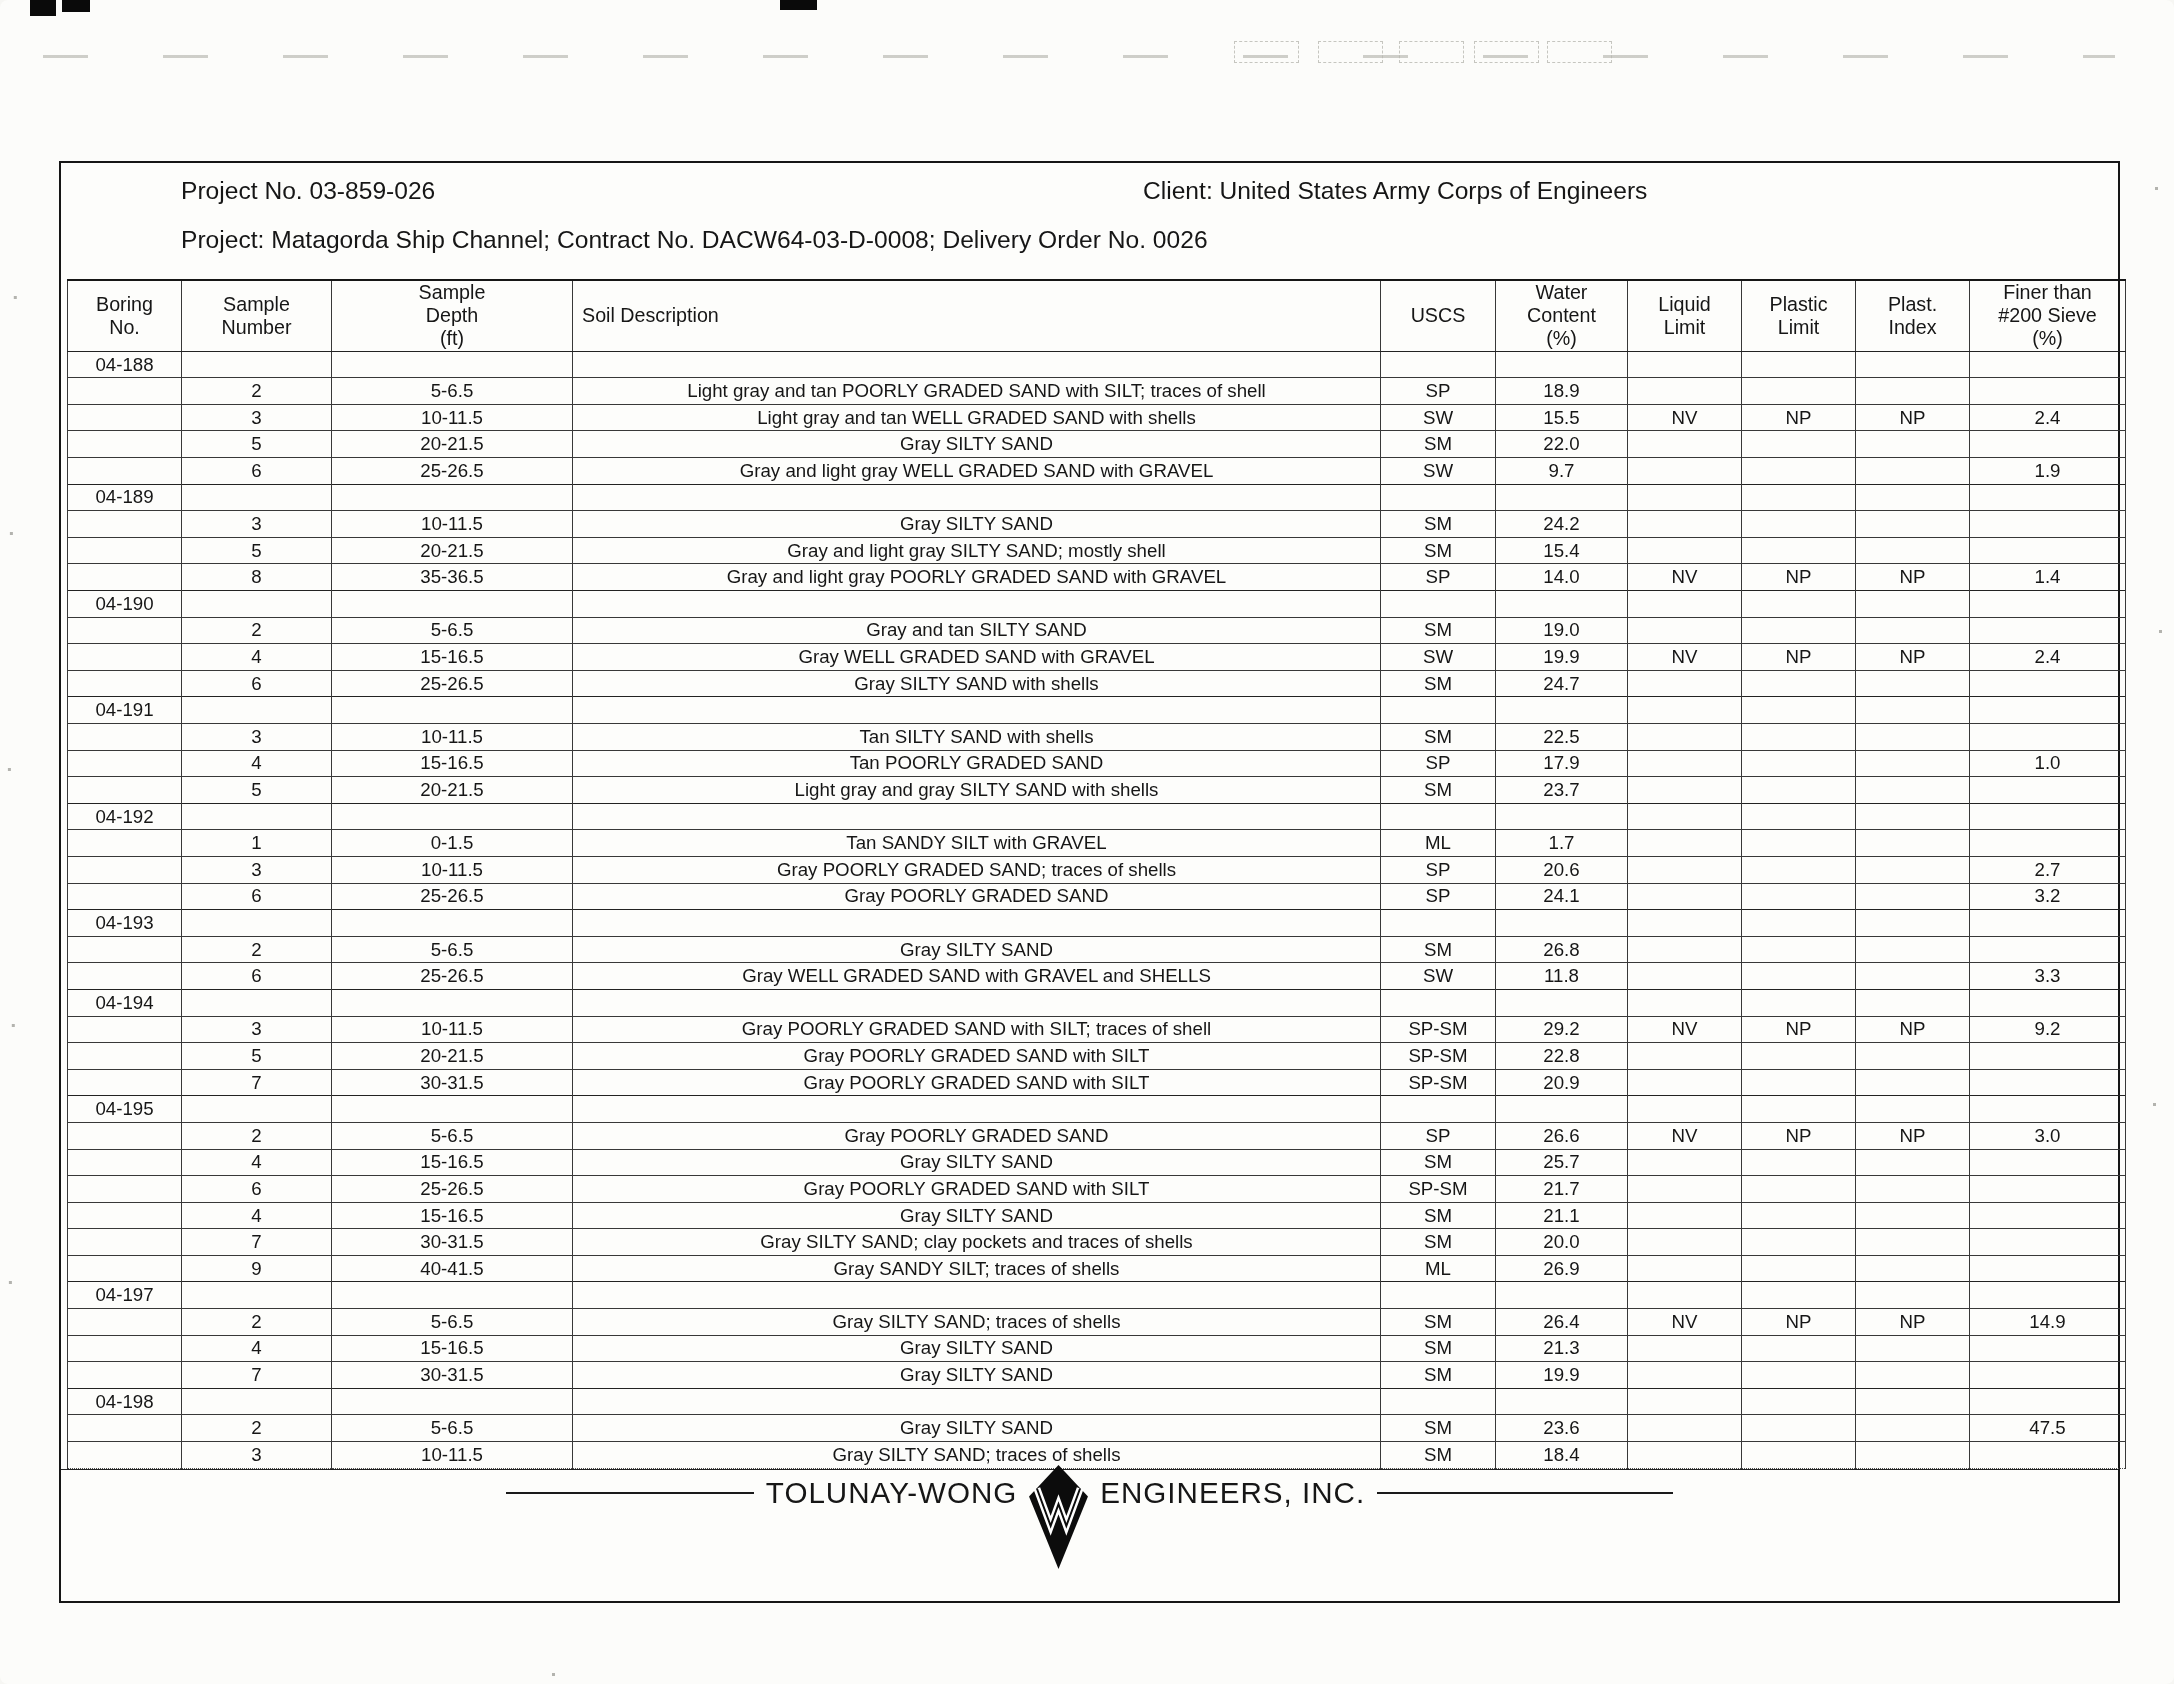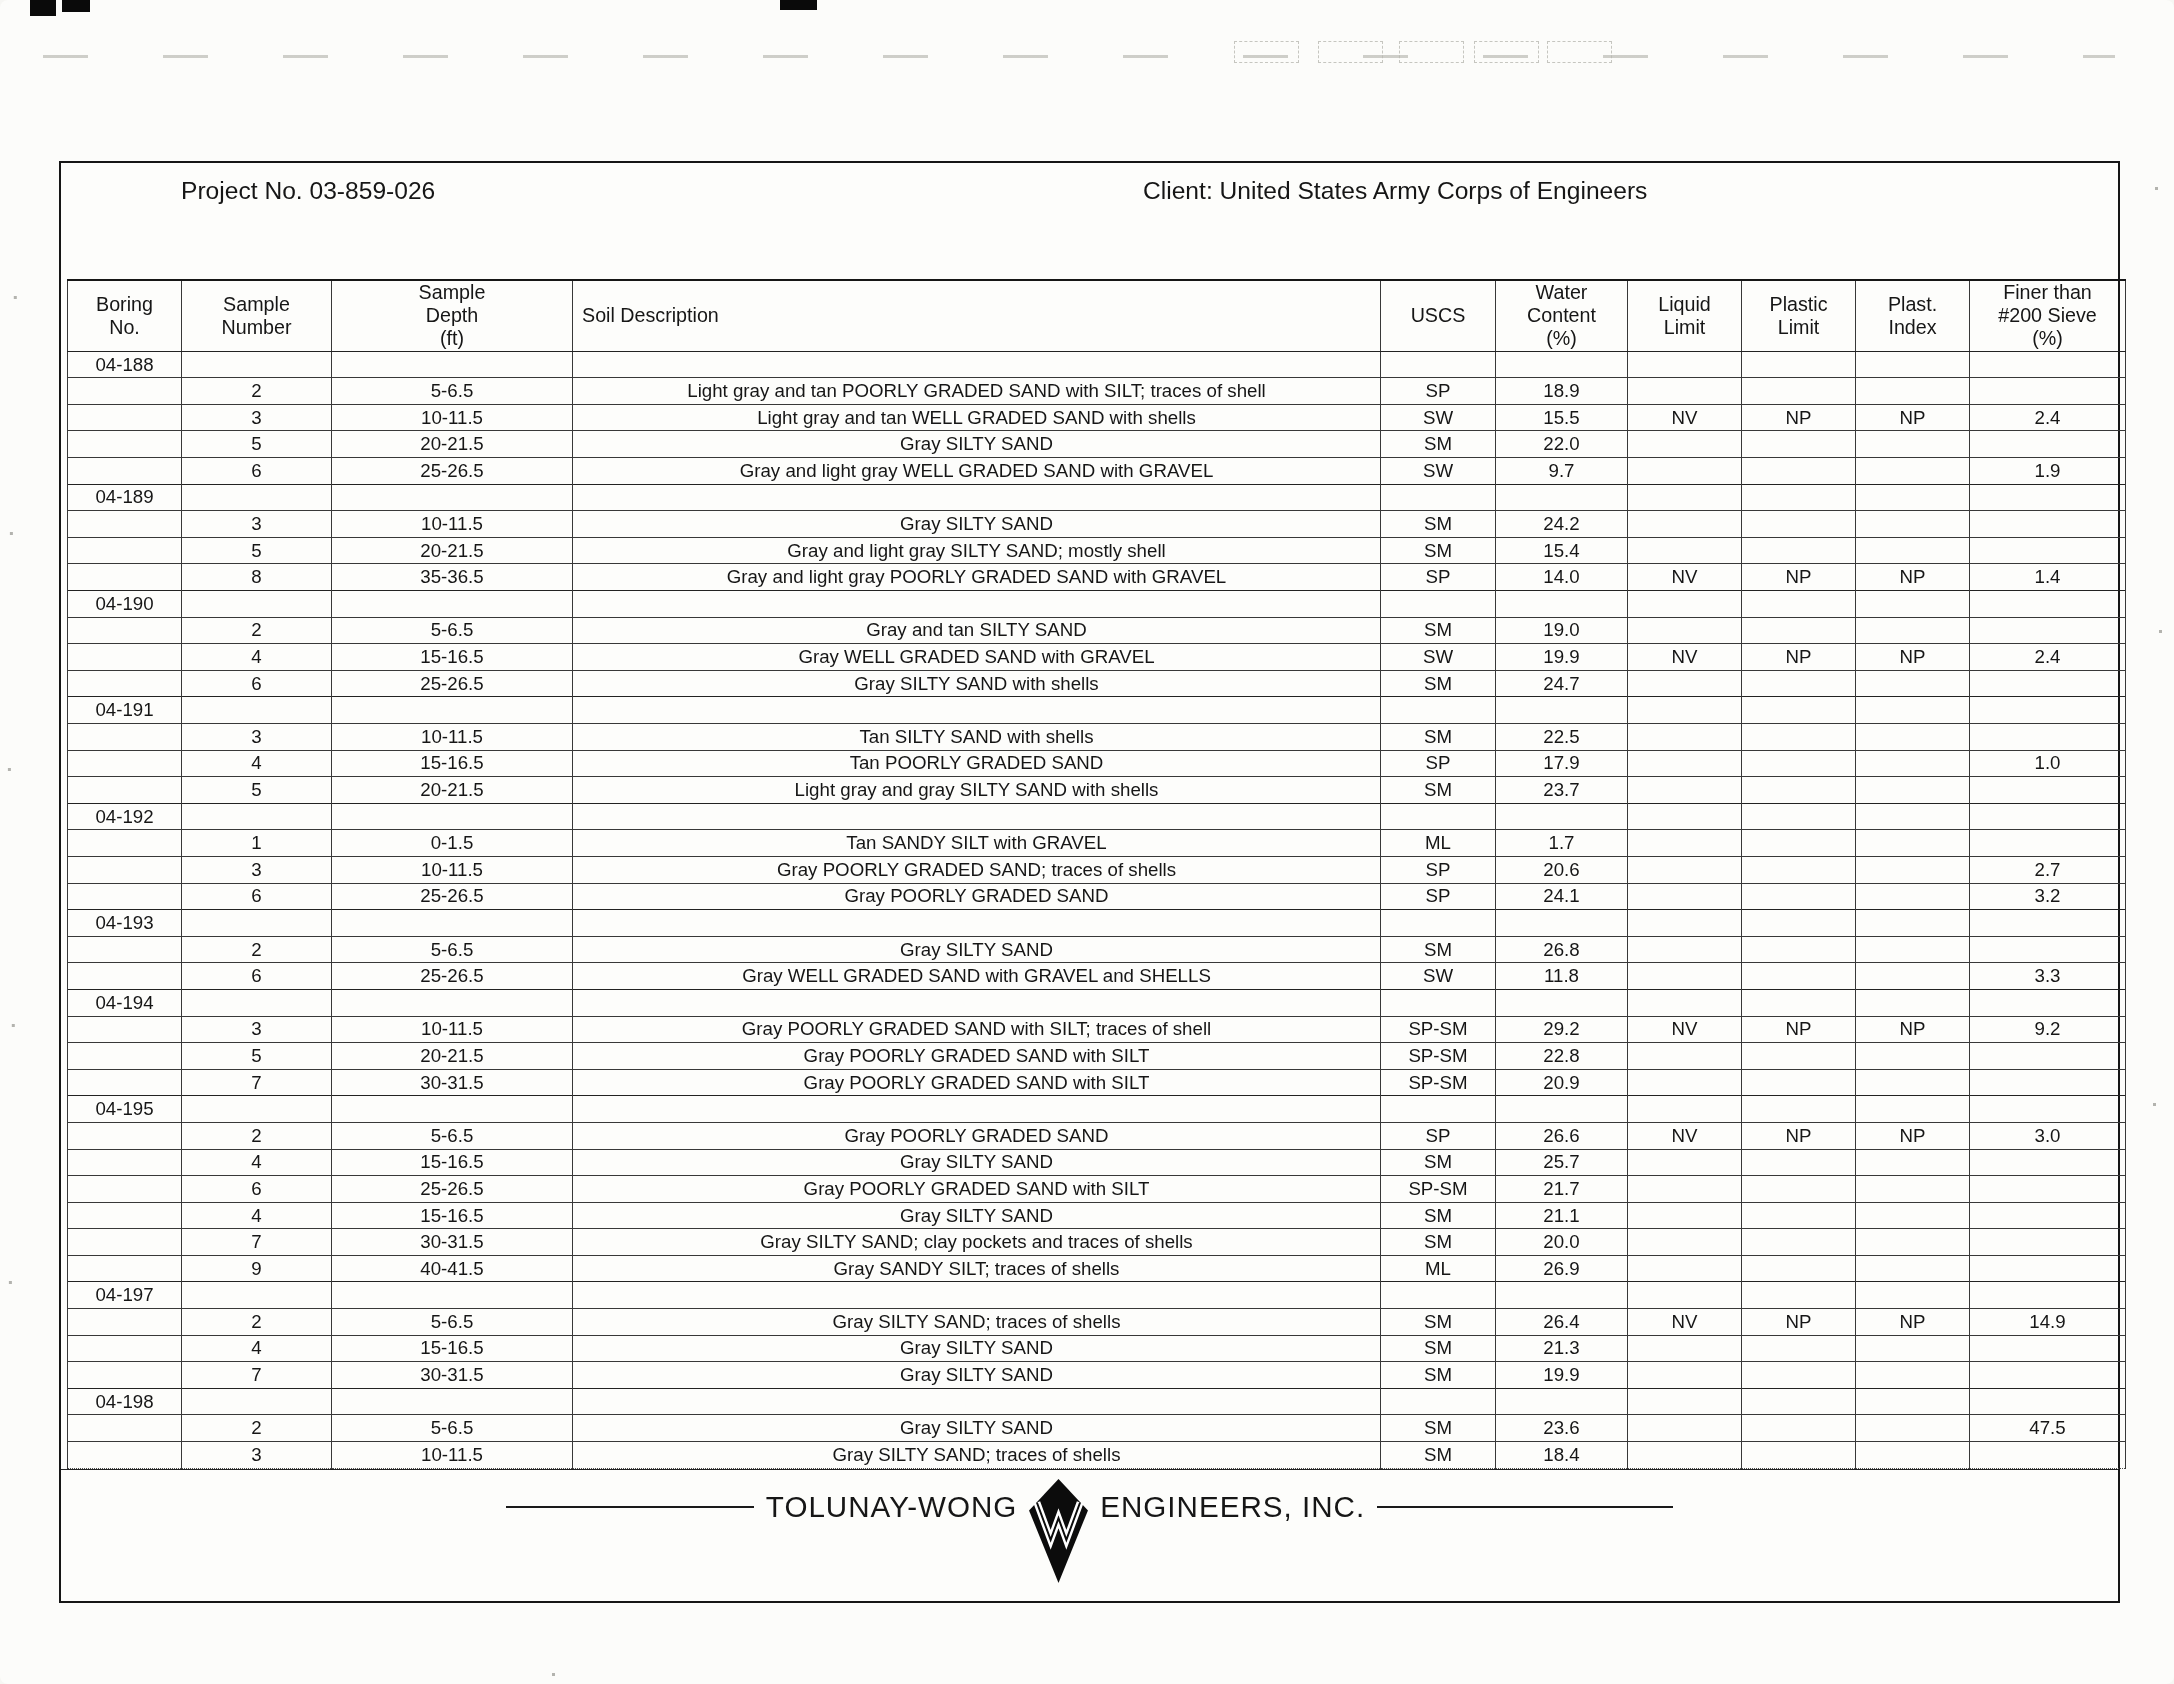--- a/index.html
+++ b/index.html
@@ -60,21 +60,21 @@
   td.cell-boring-no { text-align:left; padding-left:8.9px; }
 
   
   .doc-footer { position:relative; height:132px; border-top:1.5px solid #222; overflow:visible; }
   .disclaimer {
     font-family:"Liberation Serif", serif; font-size:17.7px;
     margin:17.7px 0 0 41px; white-space:nowrap;
   }
   .company-line {
     display:flex; align-items:center; justify-content:center;
-    margin-top:15px; gap:11.8px; height:45px;
+    margin-top:1px; gap:11.8px; height:45px;
   }
   .rule { height:2px; background:#1a1a1a; }
   .rule-left { width:248px; }
   .rule-right { width:296px; }
   .company-name { font-size:29.6px; letter-spacing:1px; white-space:nowrap; }
   .logo { position:relative; top:23.6px; margin:0 -5.9px; width:71px; height:108px; flex:0 0 auto; }
 </style>
 </head>
 <body>
 
@@ -91,20 +91,21 @@
     <div class="fb" style="left:1474px"></div>
     <div class="fb" style="left:1547px"></div>
     <div class="specks"></div>
   </div>
 
   <div class="doc">
 
     <div class="doc-header">
       <span class="hdr-project-no">Project No. 03-859-026</span>
       <span class="hdr-client">Client: United States Army Corps of Engineers</span>
+      <span class="hdr-project-line">Project: Matagorda Ship Channel; Contract No. DACW64-03-D-0008; Delivery Order No. 0026</span>
     </div>
 
     <table class="lab-table">
       <colgroup>
         <col style="width:114px">
           <col style="width:150px">
           <col style="width:241px">
         <col style="width:808px">
           <col style="width:115px">
           <col style="width:132px">

